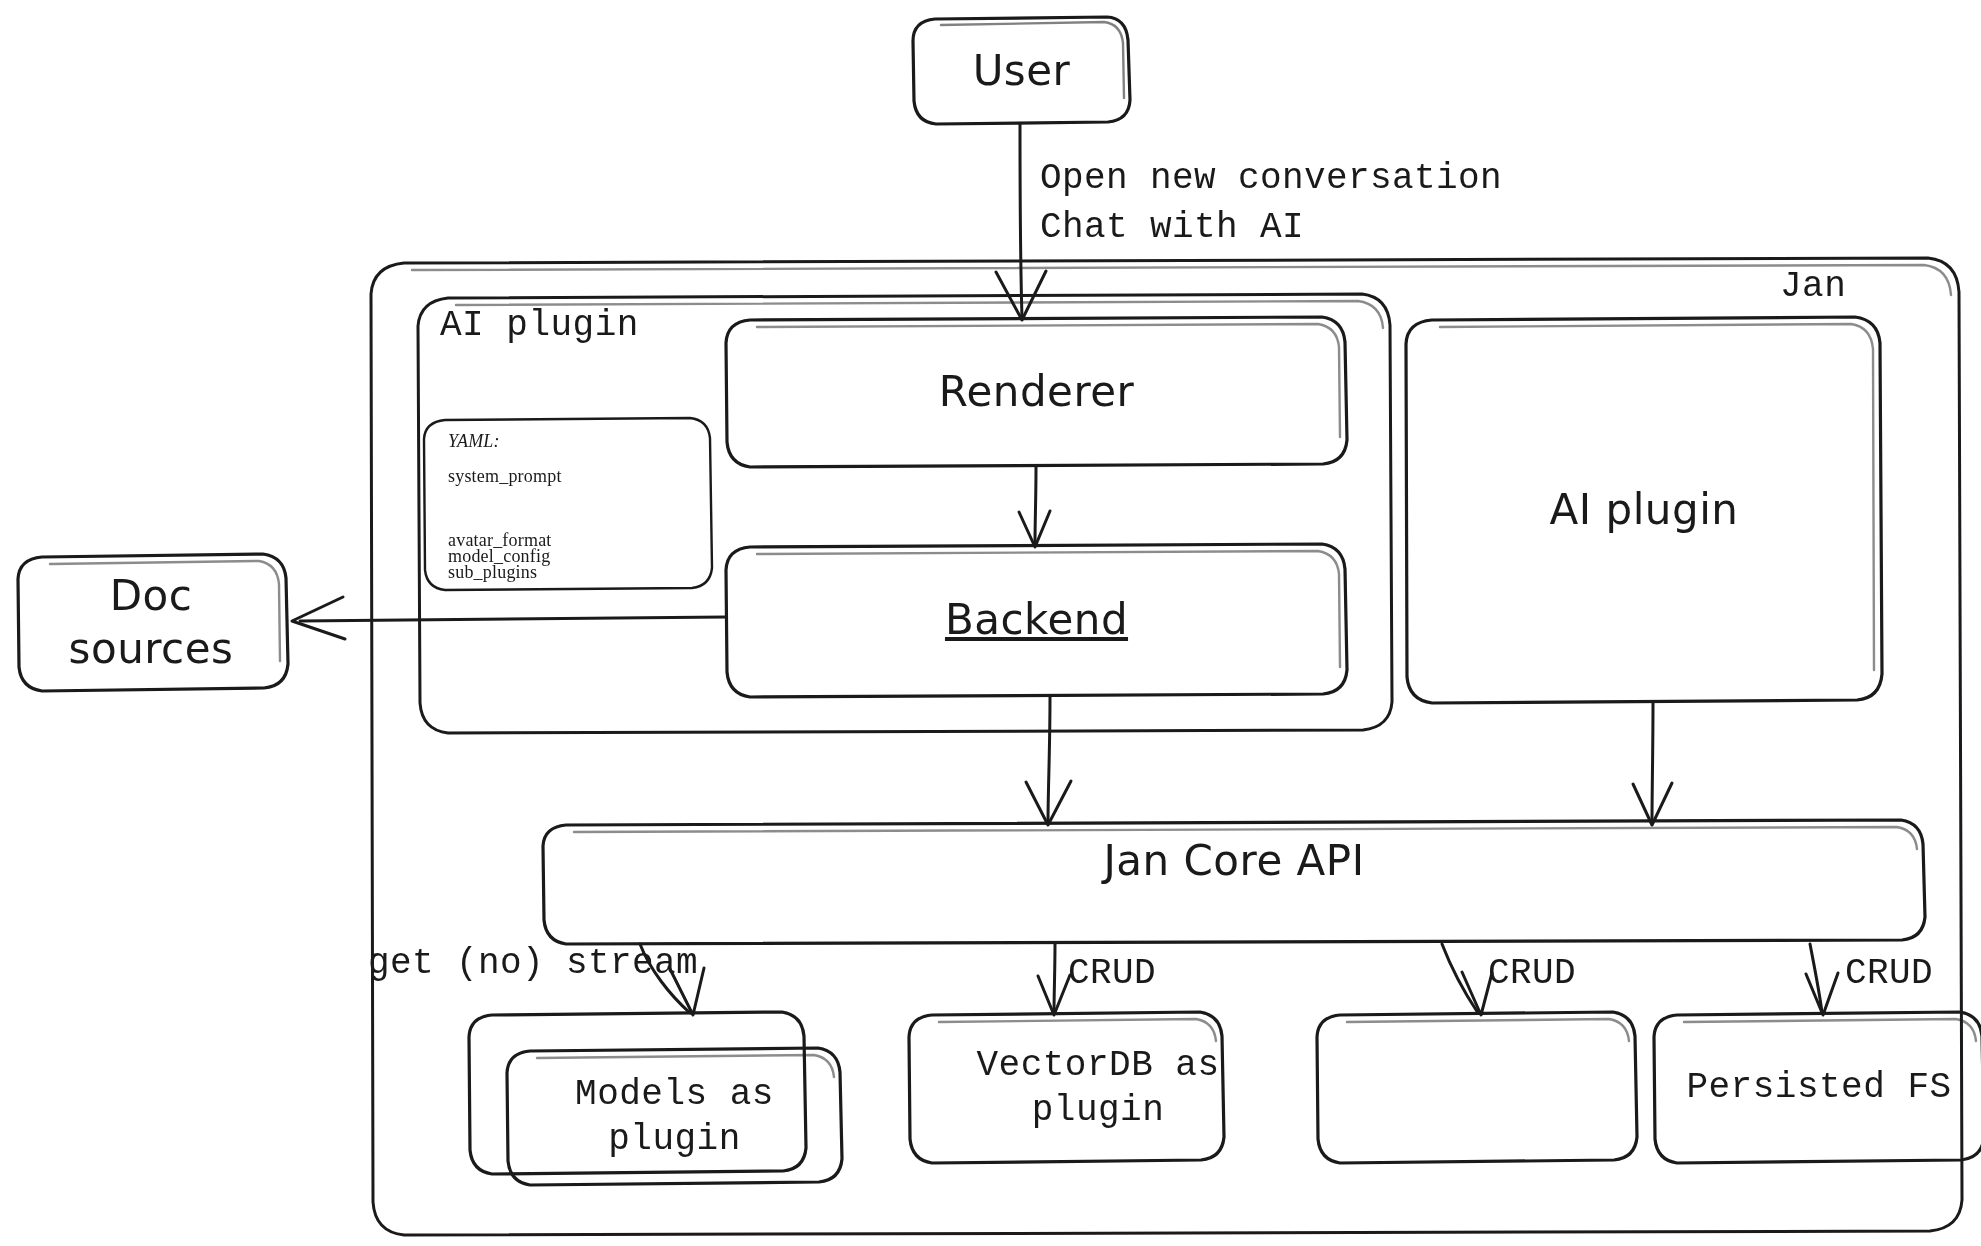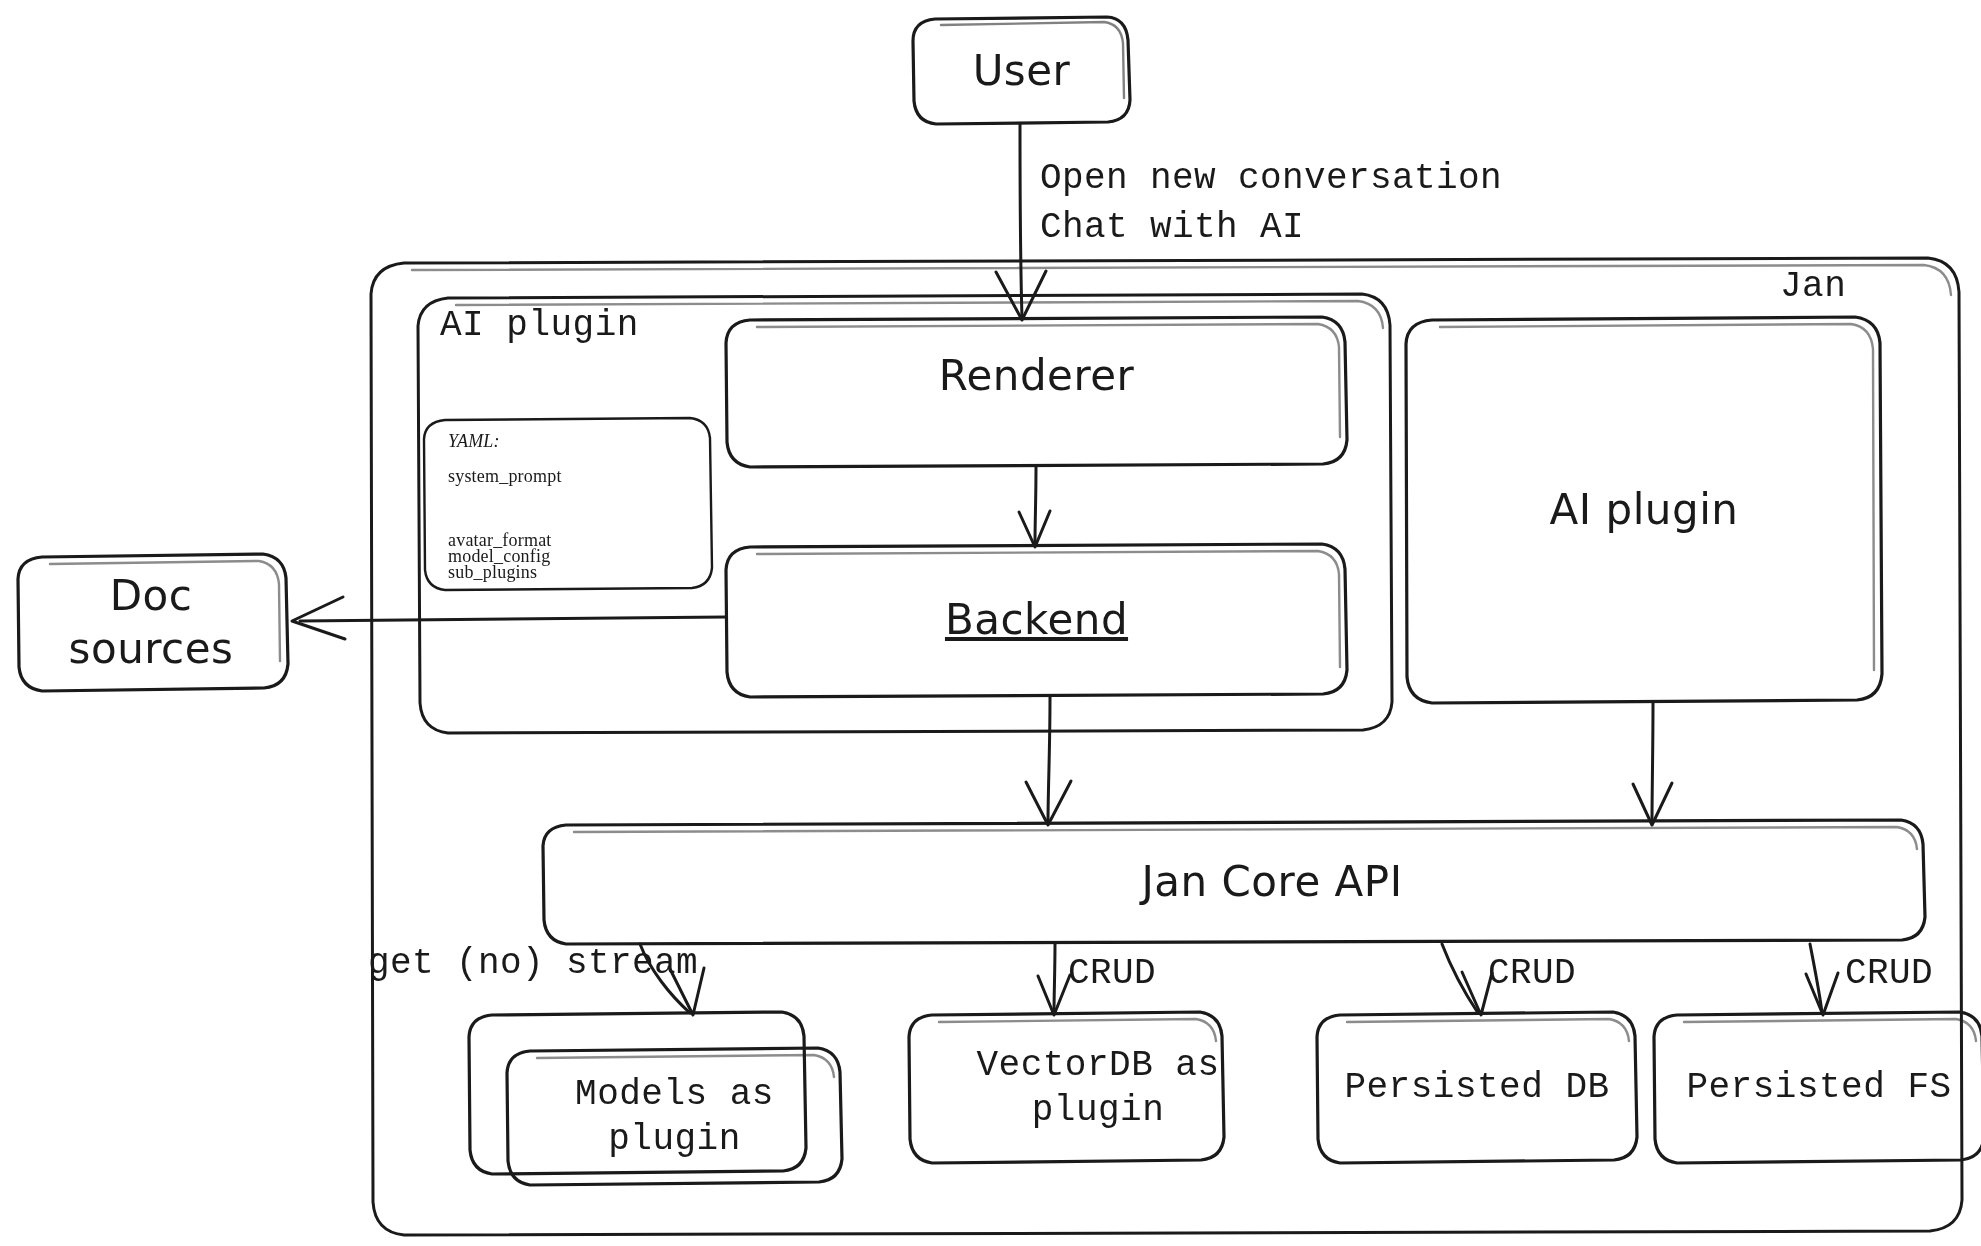--- a/index.html
+++ b/index.html
@@ -158,37 +158,36 @@
       <path class="stk arr" d="M1810,944 C1815,970 1820,995 1822,1013"></path>
       <path class="stk arr" d="M1806,974 L1823,1015 L1838,973"></path>
     </g>
   </svg>
 
   <div class="container-label s36" style="left:1780px;top:266px;">Jan</div>
   <div class="container-label s36" style="left:440px;top:305px;">AI plugin</div>
 
   <div class="node-label s42" style="left:913px;top:19px;width:217px;height:105px;">User</div>
 
-  <div class="node-label s42" style="left:726px;top:301px;width:621px;height:150px;text-align:center;">Renderer</div>
+  <div class="node-label s42" style="left:726px;top:317px;width:621px;height:150px;text-align:center;">Renderer</div>
 
   <div class="node-label s42" style="left:726px;top:544px;width:621px;height:153px;text-decoration:underline;">Backend</div>
 
   <div class="node-label s42" style="left:1406px;top:317px;width:476px;height:386px;">AI plugin</div>
 
   <div class="node-label s42" style="left:26px;top:554px;width:250px;height:137px;">Doc sources</div>
 
-  <div class="node-label s42" style="left:543px;top:820px;width:1382px;height:124px;padding-left:38px;">Jan Core API</div>
+  <div class="node-label s42" style="left:543px;top:799px;width:1382px;height:124px;">Jan Core API</div>
 
   <div class="node-label s36" style="left:507px;top:1048px;width:335px;height:137px;white-space:pre-line;border-radius:28px;">Models as
 plugin</div>
 
   <div class="node-label s36" style="left:909px;top:1012px;width:378px;height:151px;white-space:pre-line;">VectorDB as
 plugin</div>
 
-  <div class="node-label s36" style="left:1317px;top:1012px;width:320px;height:151px;">Persisted DB</div>
 
   <div class="node-label s36" style="left:1654px;top:1012px;width:330px;height:151px;">Persisted FS</div>
 
   <div class="yaml-text italicish s26" style="left:448px;top:428px;">YAML:</div>
   <div class="yaml-text s26" style="left:448px;top:463px;">system_prompt</div>
   <div class="yaml-text s26" style="left:448px;top:495px;margin-top:48px;">model_config</div>
   <div class="yaml-text s26" style="left:448px;top:527px;">avatar_format</div>
   <div class="yaml-text s26" style="left:448px;top:559px;">sub_plugins</div>
 
   <div class="edge-label s36" style="left:1040px;top:155px;">Open new conversation

